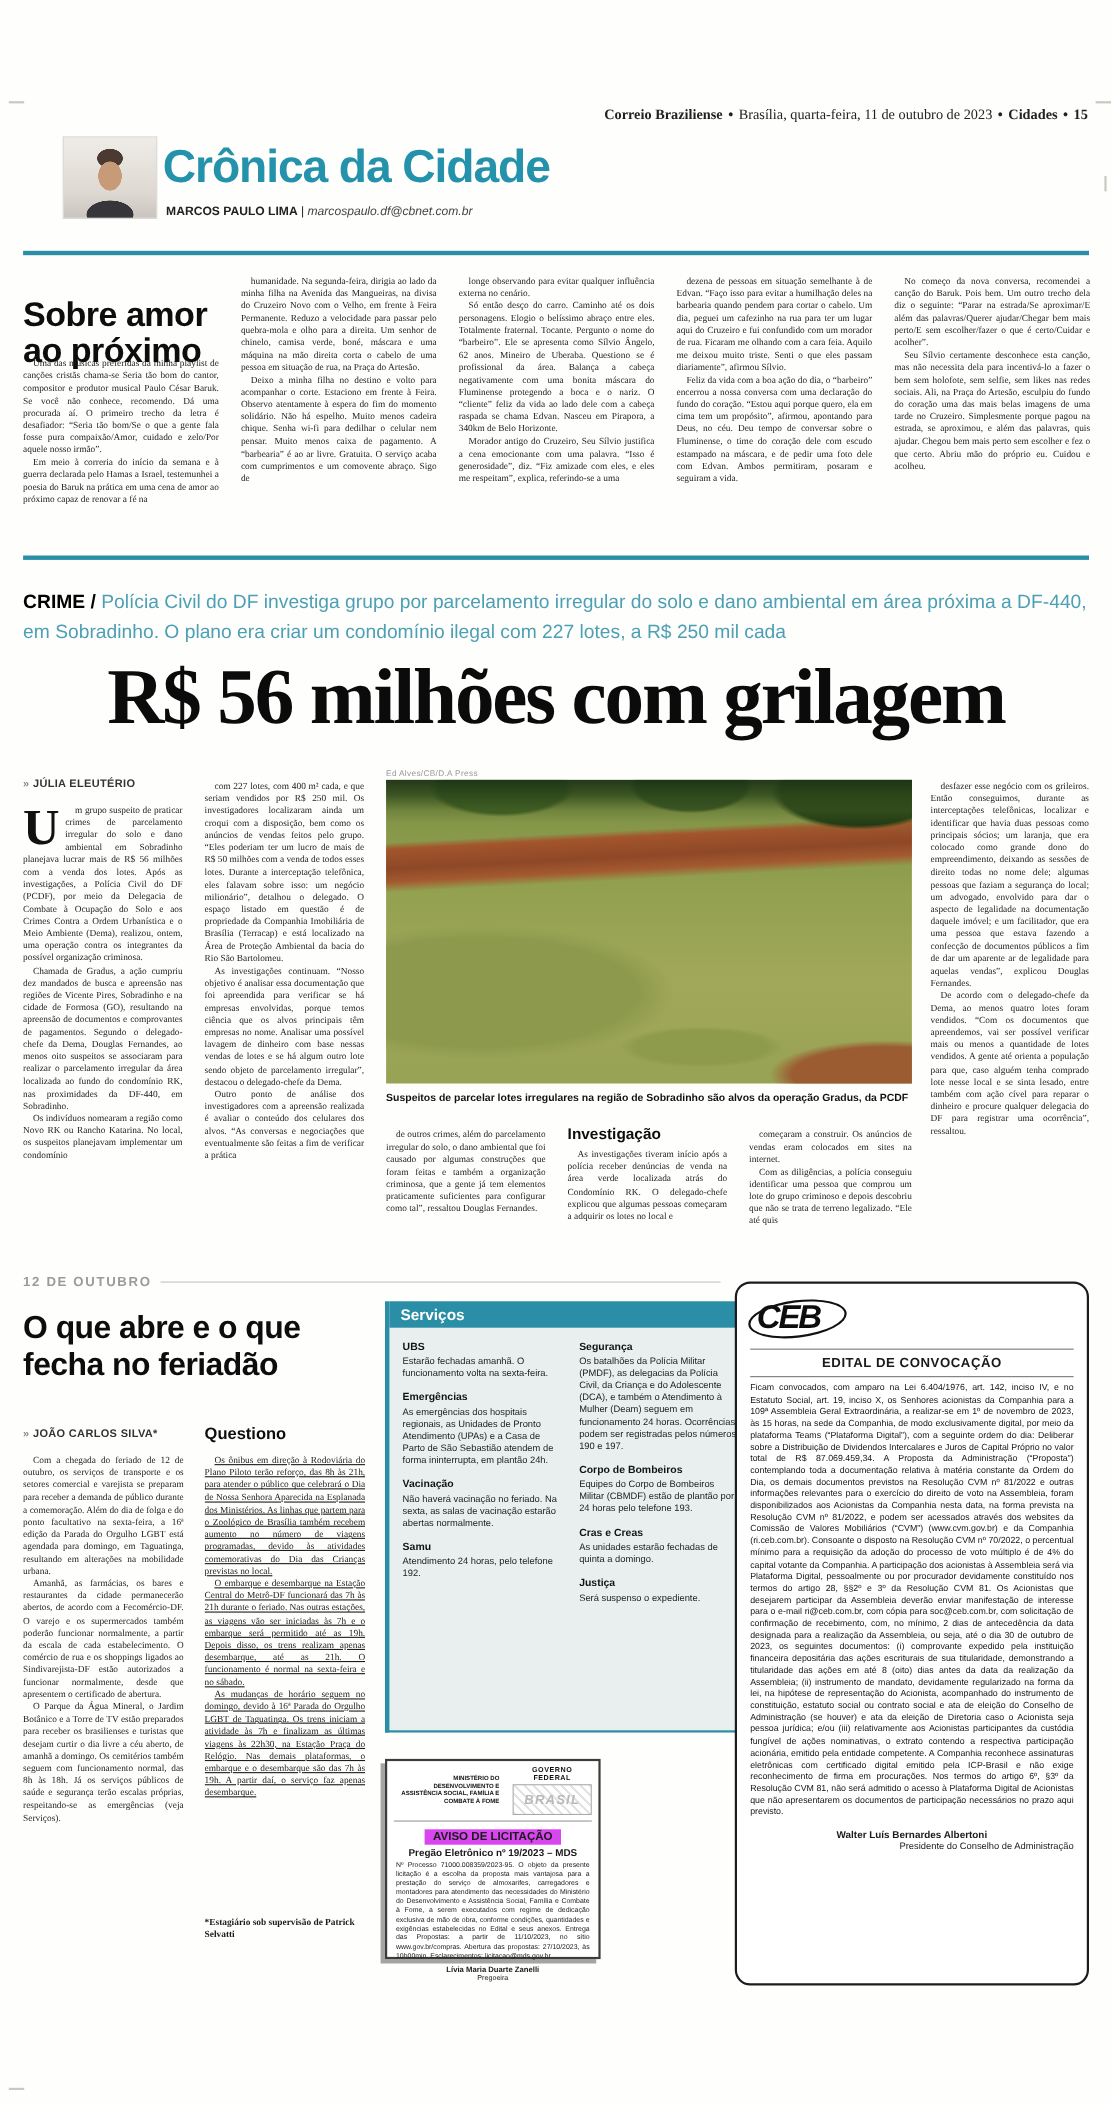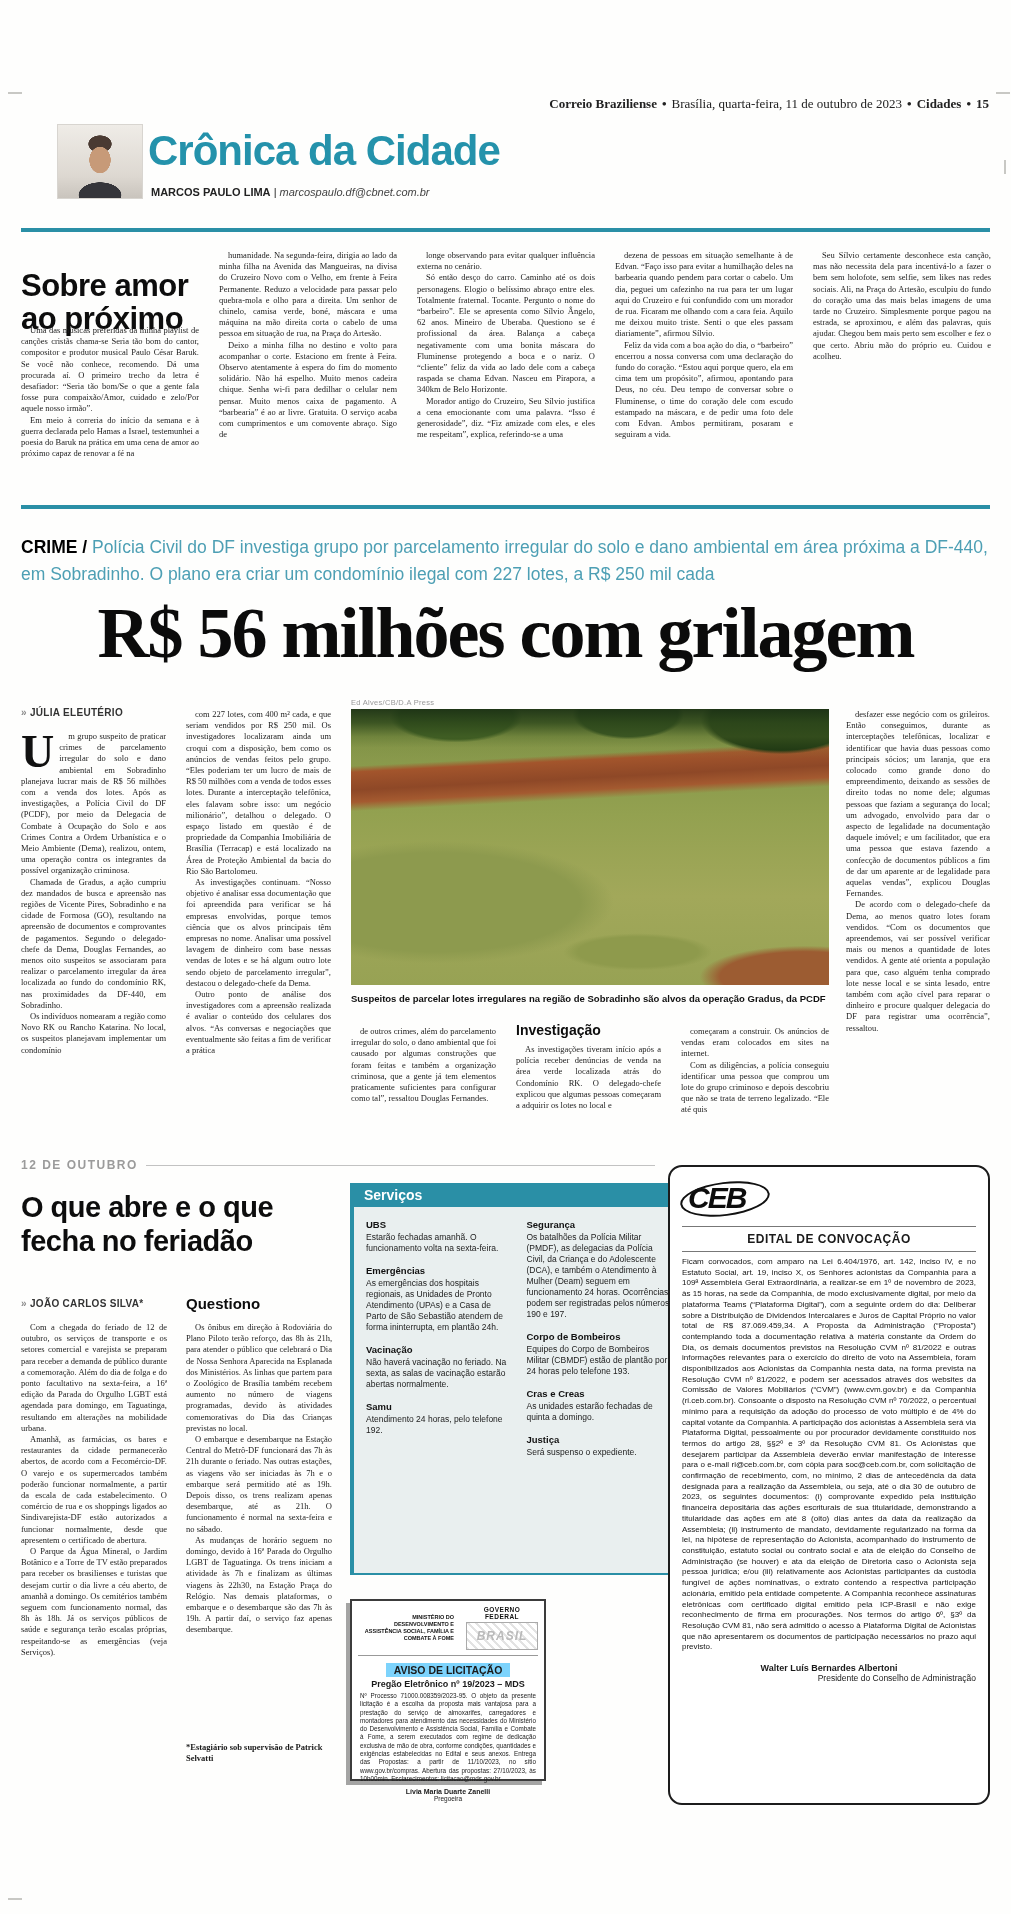--- a/index.html
+++ b/index.html
@@ -84,21 +84,21 @@
     border:2px solid #3c3c3c;box-sizing:border-box;box-shadow:-4px 4px 0 rgba(90,90,90,.55);}
   .ad-logos{display:flex;justify-content:space-between;align-items:center;padding:5px 6px 3px 6px;}
   .ministry-text{font-weight:bold;font-size:5.5px;line-height:7px;text-align:right;width:96px;color:#111;text-transform:uppercase;}
   .gov-logo{width:72px;text-align:center;}
   .gov-federal{font-weight:bold;font-size:6.5px;letter-spacing:0.5px;color:#111;margin-bottom:2px;}
   .brasil-box{height:26px;border:1px solid #aaa;display:flex;align-items:center;justify-content:center;
     background:repeating-linear-gradient(45deg,#e3e3e3 0 2px,transparent 2px 6px);
     font-weight:bold;font-style:italic;font-size:12px;letter-spacing:1px;color:#b9b9b9;}
   .ad-divider{border-top:1px solid #999;margin:2px 6px;}
   .ad-title{text-align:center;margin:4px 0 1px 0;}
-  .ad-title span{display:inline-block;background:#7dd3fc;font-weight:bold;font-size:10.5px;padding:1px 8px;}
+  .ad-title span{display:inline-block;background:#d946ef;font-weight:bold;font-size:10.5px;padding:1px 8px;}
   .ad-subtitle{text-align:center;font-weight:bold;font-size:9px;margin-bottom:3px;}
   .ad-body{font-size:6.3px;line-height:8.3px;text-align:justify;padding:0 8px;color:#222;}
   .ad-sign{text-align:center;font-weight:bold;font-size:7px;margin-top:5px;}
   .ad-role{text-align:center;font-size:6.5px;}
 
   
   .ceb-box{position:absolute;left:668px;top:1165px;width:322px;height:640px;background:#fff;
     border:2.5px solid #1c1c1c;border-radius:14px;box-sizing:border-box;padding:8px 12px;}
   .ceb-head{display:flex;align-items:flex-start;gap:8px;}
   .ceb-logo{position:relative;width:88px;height:46px;font-weight:bold;font-style:italic;
@@ -149,20 +149,21 @@
   <div class="body-col ccol abs" style="left:417px;top:250px;height:255px;">
       <p>longe observando para evitar qualquer influência externa no cenário.</p>
       <p>Só então desço do carro. Caminho até os dois personagens. Elogio o belíssimo abraço entre eles. Totalmente fraternal. Tocante. Pergunto o nome do “barbeiro”. Ele se apresenta como Sílvio Ângelo, 62 anos. Mineiro de Uberaba. Questiono se é profissional da área. Balança a cabeça negativamente com uma bonita máscara do Fluminense protegendo a boca e o nariz. O “cliente” feliz da vida ao lado dele com a cabeça raspada se chama Edvan. Nasceu em Pirapora, a 340km de Belo Horizonte.</p>
       <p>Morador antigo do Cruzeiro, Seu Sílvio justifica a cena emocionante com uma palavra. “Isso é generosidade”, diz. “Fiz amizade com eles, e eles me respeitam”, explica, referindo-se a uma</p>
     </div>
   <div class="body-col ccol abs" style="left:615px;top:250px;height:255px;">
       <p>dezena de pessoas em situação semelhante à de Edvan. “Faço isso para evitar a humilhação deles na barbearia quando pendem para cortar o cabelo. Um dia, peguei um cafezinho na rua para ter um lugar aqui do Cruzeiro e fui confundido com um morador de rua. Ficaram me olhando com a cara feia. Aquilo me deixou muito triste. Senti o que eles passam diariamente”, afirmou Sílvio.</p>
       <p>Feliz da vida com a boa ação do dia, o “barbeiro” encerrou a nossa conversa com uma declaração do fundo do coração. “Estou aqui porque quero, ela em cima tem um propósito”, afirmou, apontando para Deus, no céu. Deu tempo de conversar sobre o Fluminense, o time do coração dele com escudo estampado na máscara, e de pedir uma foto dele com Edvan. Ambos permitiram, posaram e seguiram a vida.</p>
     </div>
   <div class="body-col ccol abs" style="left:813px;top:250px;height:255px;">
+      <p>No começo da nova conversa, recomendei a canção do Baruk. Pois bem. Um outro trecho dela diz o seguinte: “Parar na estrada/Se aproximar/E além das palavras/Querer ajudar/Chegar bem mais perto/E sem escolher/fazer o que é certo/Cuidar e acolher”.</p>
       <p>Seu Sílvio certamente desconhece esta canção, mas não necessita dela para incentivá-lo a fazer o bem sem holofote, sem selfie, sem likes nas redes sociais. Ali, na Praça do Artesão, esculpiu do fundo do coração uma das mais belas imagens de uma tarde no Cruzeiro. Simplesmente porque pagou na estrada, se aproximou, e além das palavras, quis ajudar. Chegou bem mais perto sem escolher e fez o que certo. Abriu mão do próprio eu. Cuidou e acolheu.</p>
     </div>
 
   <div class="rule-teal" style="top:505px;"></div>
 
   <div class="kicker">
     <span class="kicker-label">CRIME /</span>
     <span class="kicker-text">Polícia Civil do DF investiga grupo por parcelamento irregular do solo e dano ambiental em área próxima a DF-440, em Sobradinho. O plano era criar um condomínio ilegal com 227 lotes, a R$ 250 mil cada</span>
   </div>
   <h1 class="main-headline">R$ 56 milhões com grilagem</h1>
@@ -216,21 +217,21 @@
   <div class="small-byline abs" style="left:21px;top:1298px;">
     <span class="mark-quote">»</span>
     <span>JOÃO CARLOS SILVA*</span>
   </div>
   <div class="body-col abs" style="left:21px;top:1322px;width:146px;height:505px;">
       <p>Com a chegada do feriado de 12 de outubro, os serviços de transporte e os setores comercial e varejista se preparam para receber a demanda de público durante a comemoração. Além do dia de folga e do ponto facultativo na sexta-feira, a 16ª edição da Parada do Orgulho LGBT está agendada para domingo, em Taguatinga, resultando em alterações na mobilidade urbana.</p>
       <p>Amanhã, as farmácias, os bares e restaurantes da cidade permanecerão abertos, de acordo com a Fecomércio-DF. O varejo e os supermercados também poderão funcionar normalmente, a partir da escala de cada estabelecimento. O comércio de rua e os shoppings ligados ao Sindivarejista-DF estão autorizados a funcionar normalmente, desde que apresentem o certificado de abertura.</p>
       <p>O Parque da Água Mineral, o Jardim Botânico e a Torre de TV estão preparados para receber os brasilienses e turistas que desejam curtir o dia livre a céu aberto, de amanhã a domingo. Os cemitérios também seguem com funcionamento normal, das 8h às 18h. Já os serviços públicos de saúde e segurança terão escalas próprias, respeitando-se as emergências (veja Serviços).</p>
     </div>
   <h3 class="transporte-head sub-head" style="margin:0;">Questiono</h3>
-  <div class="body-col abs" style="left:186px;top:1322px;width:146px;height:415px;">
+  <div class="body-col abs" style="left:186px;top:1322px;width:146px;height:415px;text-decoration:underline;">
       <p>Os ônibus em direção à Rodoviária do Plano Piloto terão reforço, das 8h às 21h, para atender o público que celebrará o Dia de Nossa Senhora Aparecida na Esplanada dos Ministérios. As linhas que partem para o Zoológico de Brasília também recebem aumento no número de viagens programadas, devido às atividades comemorativas do Dia das Crianças previstas no local.</p>
       <p>O embarque e desembarque na Estação Central do Metrô-DF funcionará das 7h às 21h durante o feriado. Nas outras estações, as viagens vão ser iniciadas às 7h e o embarque será permitido até as 19h. Depois disso, os trens realizam apenas desembarque, até as 21h. O funcionamento é normal na sexta-feira e no sábado.</p>
       <p>As mudanças de horário seguem no domingo, devido à 16ª Parada do Orgulho LGBT de Taguatinga. Os trens iniciam a atividade às 7h e finalizam as últimas viagens às 22h30, na Estação Praça do Relógio. Nas demais plataformas, o embarque e o desembarque são das 7h às 19h. A partir daí, o serviço faz apenas desembarque.</p>
     </div>
   <div class="footnote">*Estagiário sob supervisão de Patrick Selvatti</div>
 
   <div class="servicos-box">
     <div class="servicos-header">Serviços</div>
     <div class="servicos-body">
       <div class="servicos-colm">

